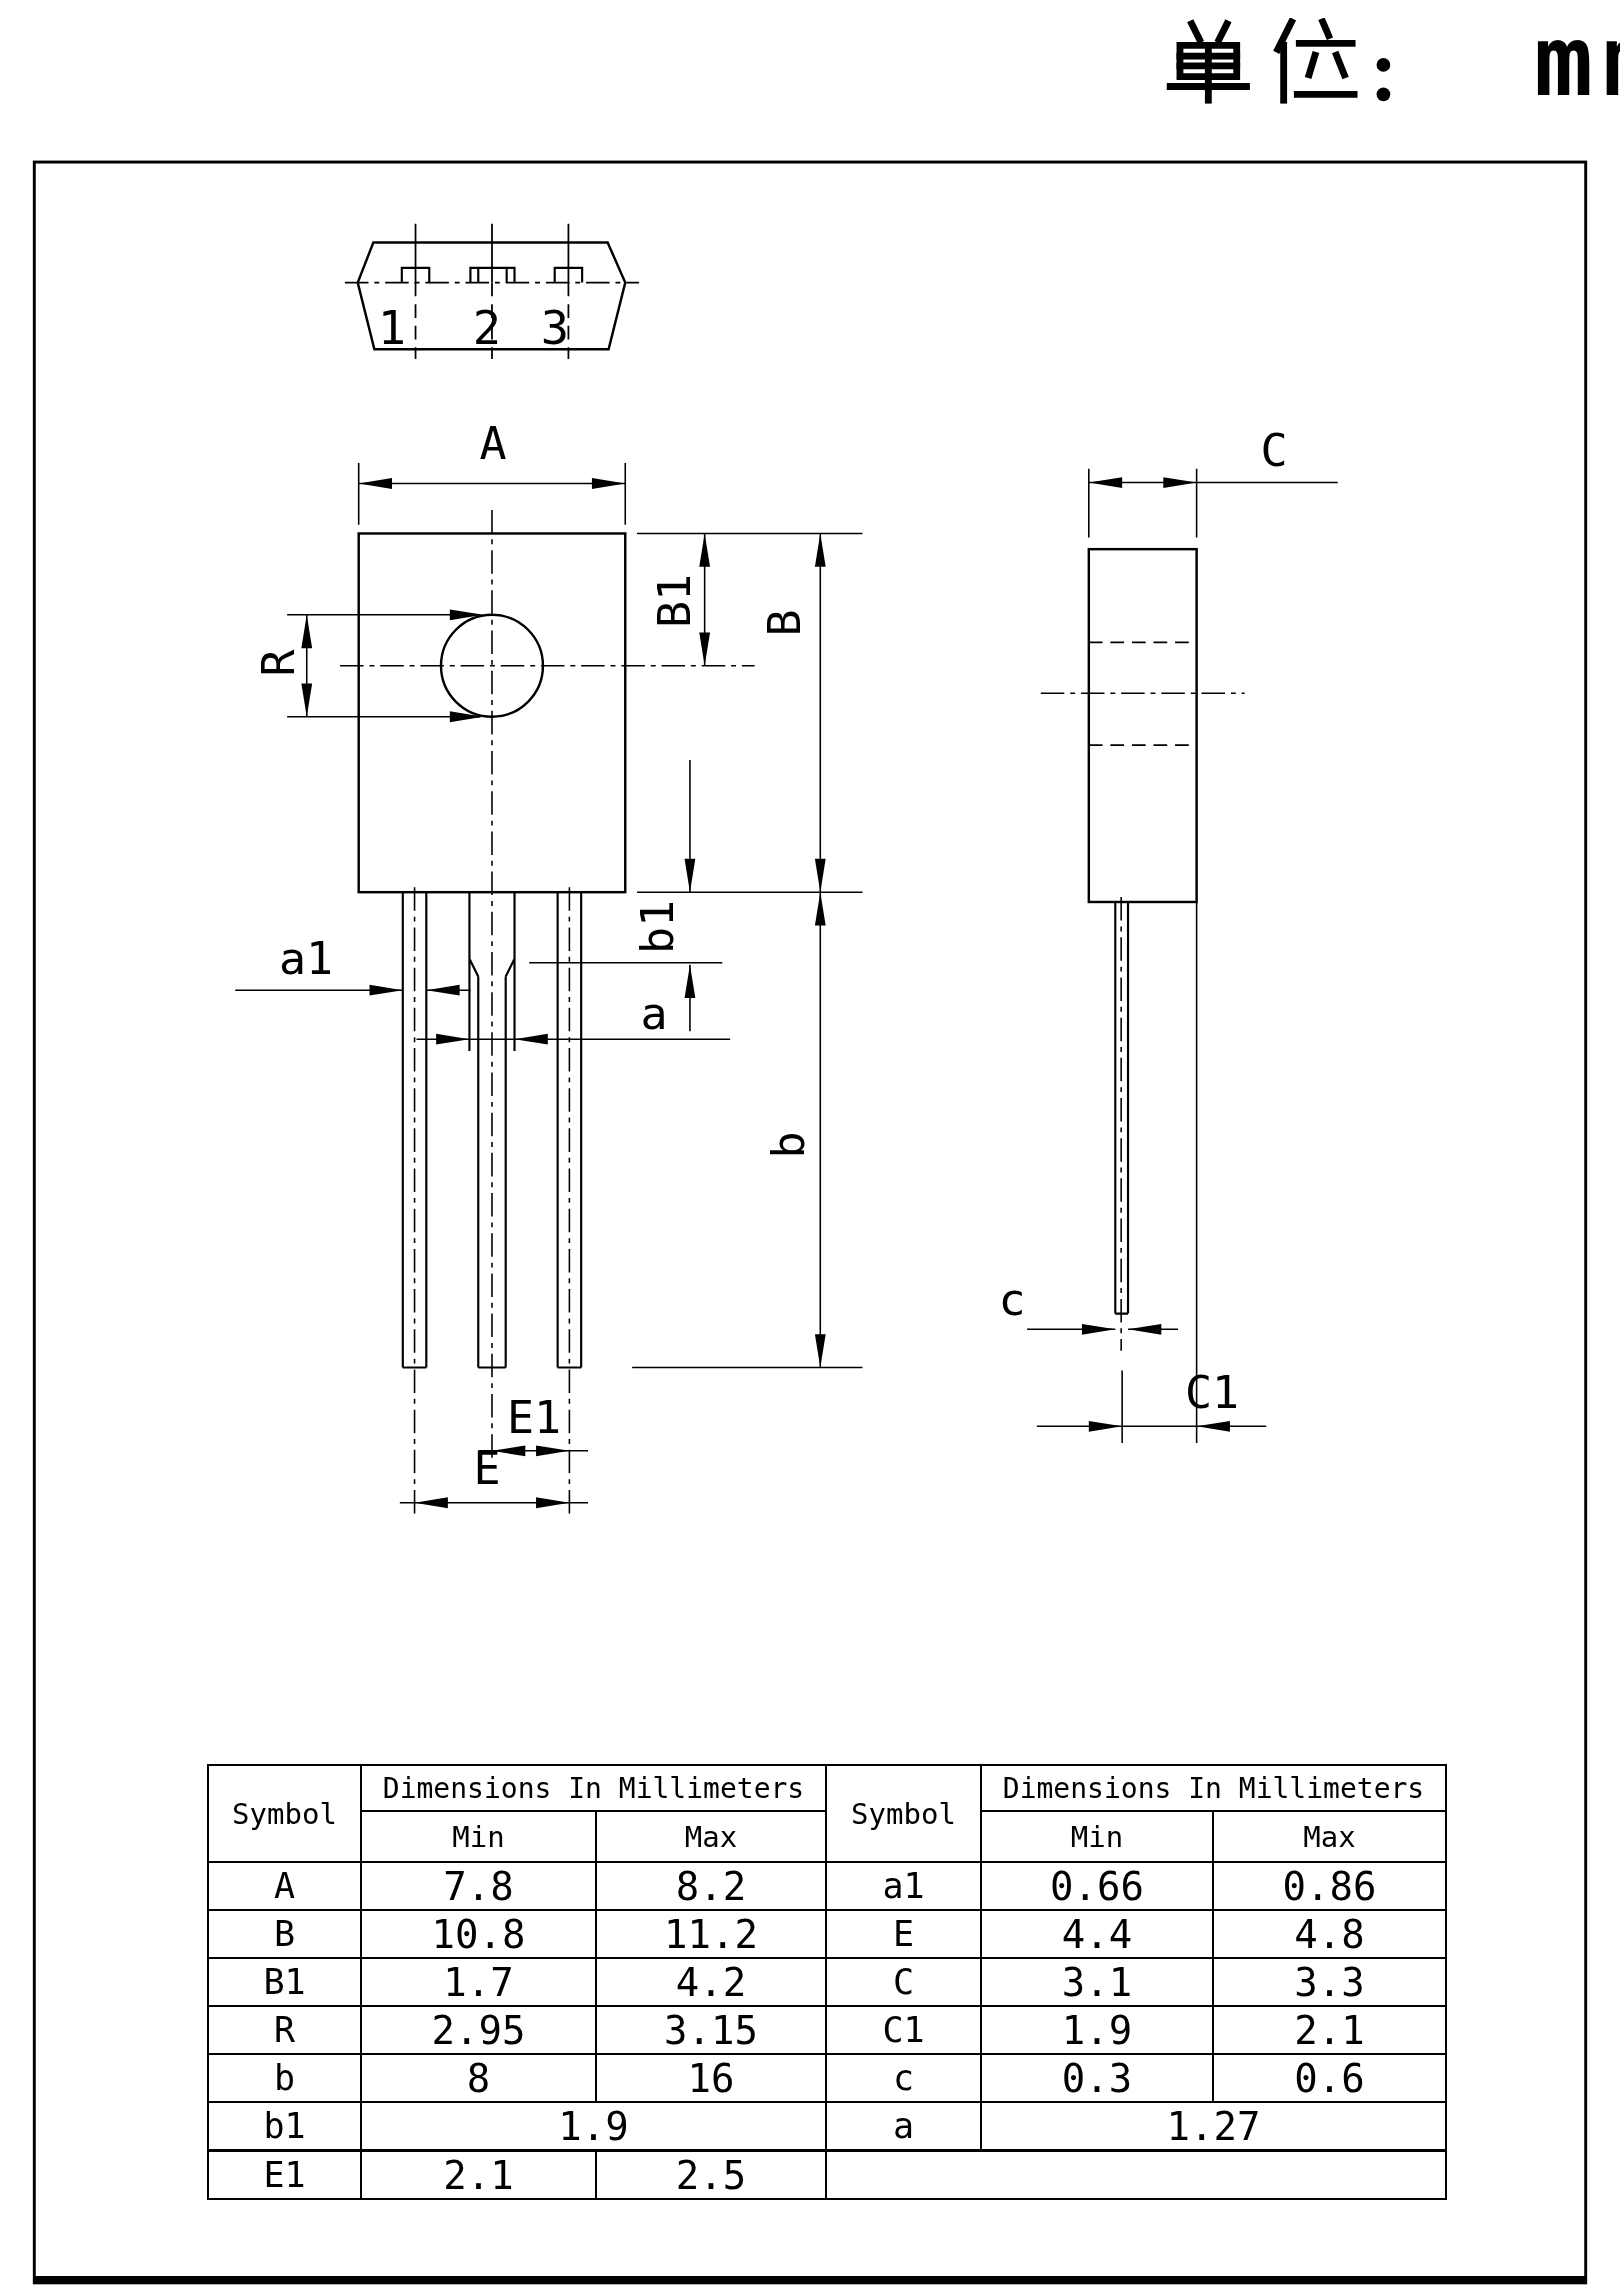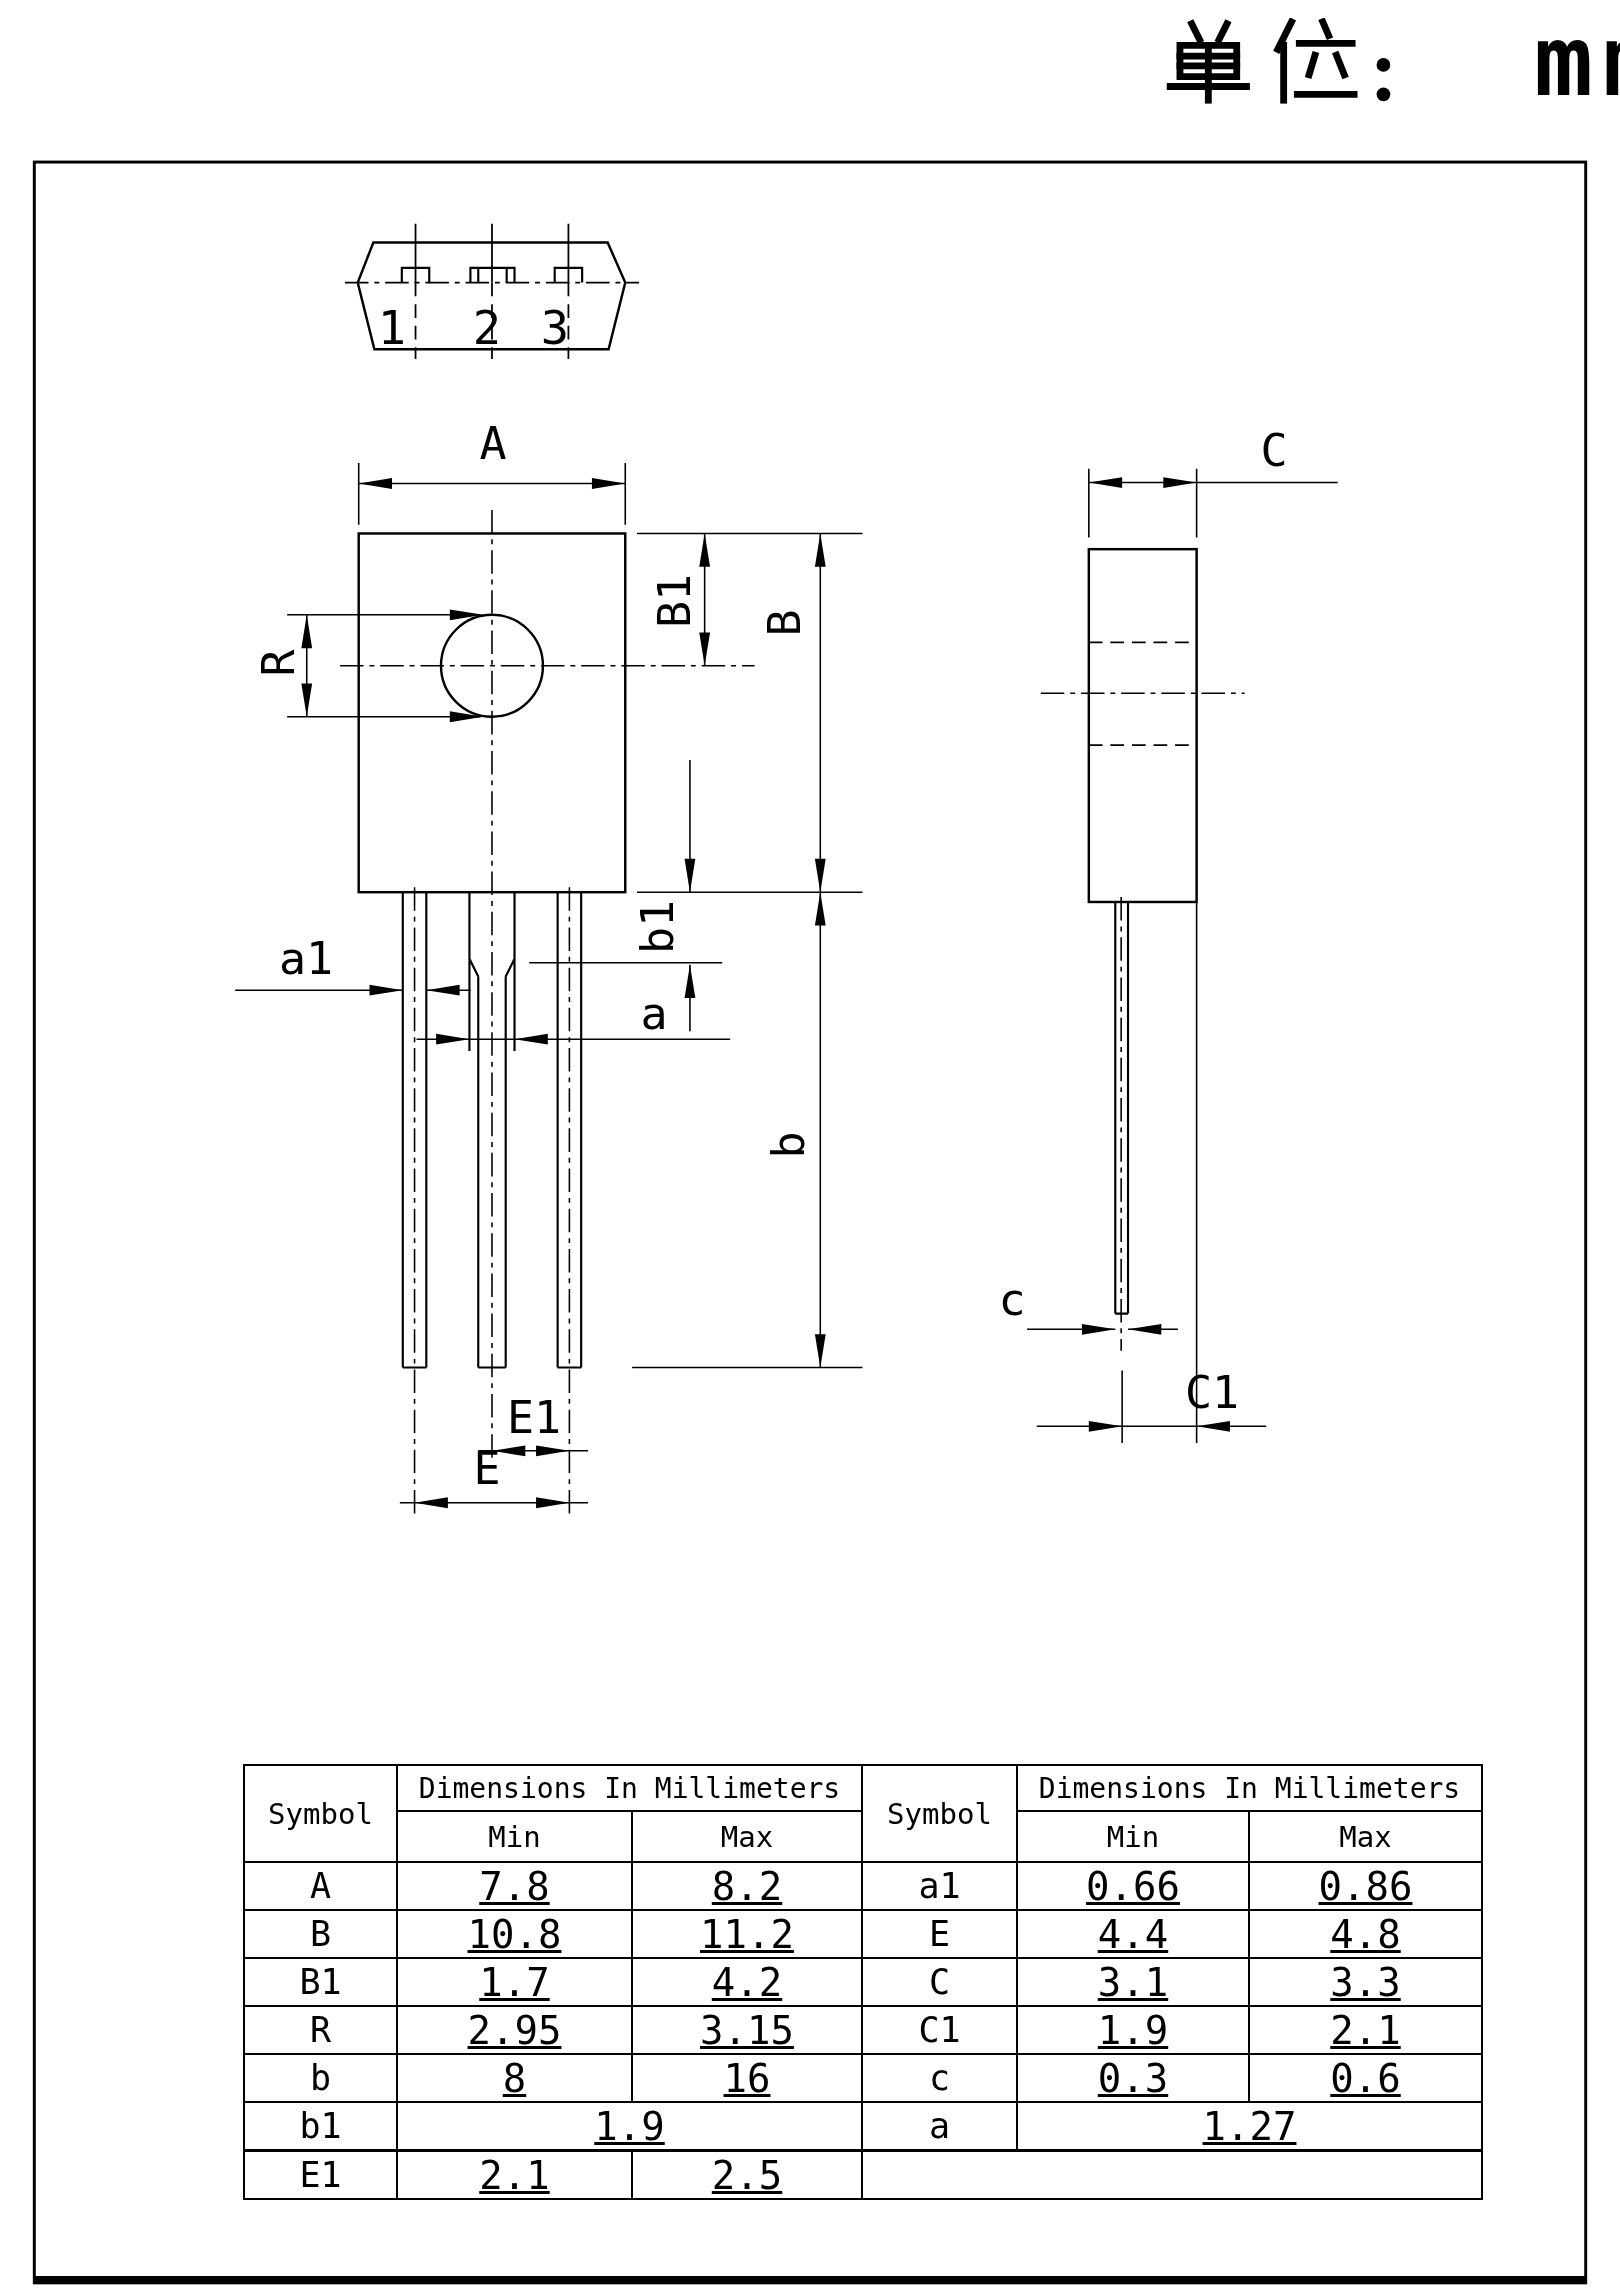--- a/index.html
+++ b/index.html
@@ -8,25 +8,25 @@
   #draw-svg{position:absolute;left:0;top:0;}
   .lbl{position:absolute;transform:translate(-50%,-50%);font-size:45px;line-height:1;white-space:nowrap;color:#000;}
   .lbl.rot{transform:translate(-50%,-50%) rotate(-90deg);}
   .pin{font-size:47px;}
   #title{position:absolute;left:61px;top:13.7px;font-size:90px;letter-spacing:8.8px;line-height:1;font-weight:400;}
   #unit-mm{position:absolute;left:1534px;top:11.8px;font-size:98px;letter-spacing:9.8px;line-height:1;font-weight:700;}
   #unit-cjk{position:absolute;left:1166px;top:17.6px;}
   
   #dim-table{position:absolute;left:207px;top:1764px;border-collapse:collapse;table-layout:fixed;}
   #dim-table td{border:2px solid #000;text-align:center;vertical-align:middle;padding:0;overflow:hidden;}
-  #dim-table{border:2.9px solid #000;margin-left:36px;}
+  #dim-table{border:2.9px solid #000;}
   #dim-table td.hdr{font-size:29px;}
   #dim-table td.dimhdr{font-size:28px;}
   #dim-table td.sym{font-size:35px;}
-  #dim-table td.val{font-size:39px;text-decoration:underline;}
+  #dim-table td.val{font-size:39px;}
   #dim-table tr.h1 td{height:44px;}
   #dim-table tr.h2 td{height:49px;}
   #dim-table tr.r td{height:46px;}
   #dim-table tr.thickbottom td{border-bottom:3.9px solid #000;}
 </style>
 </head>
 <body>
 
 <div id="stage">
 

